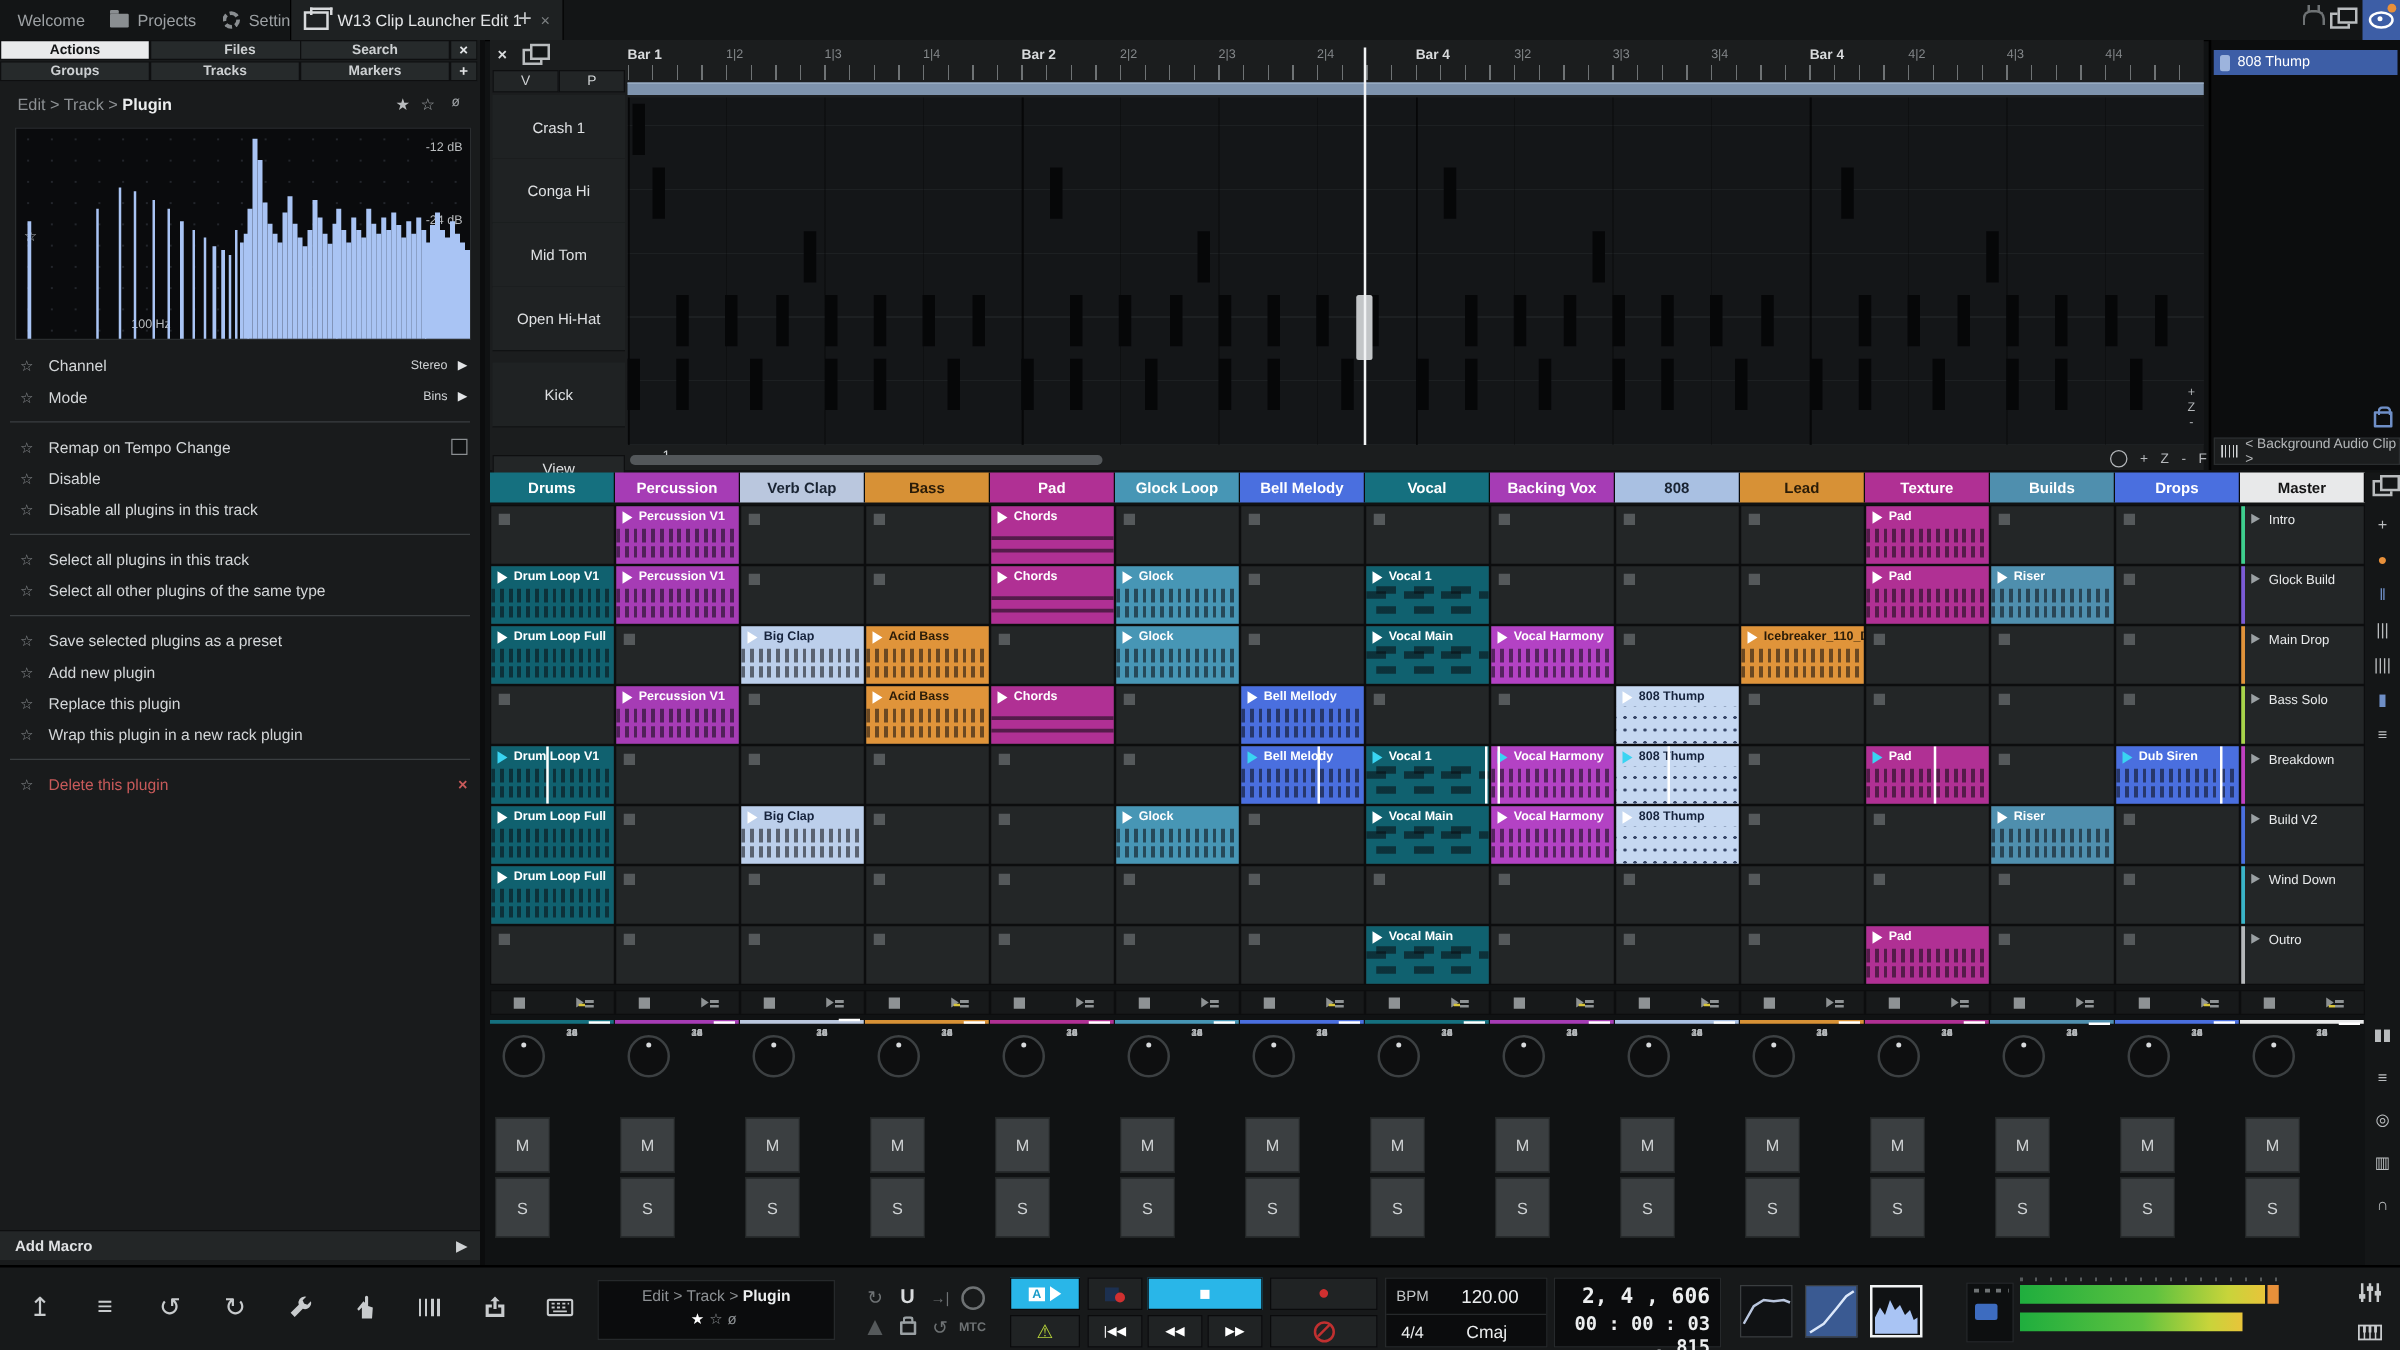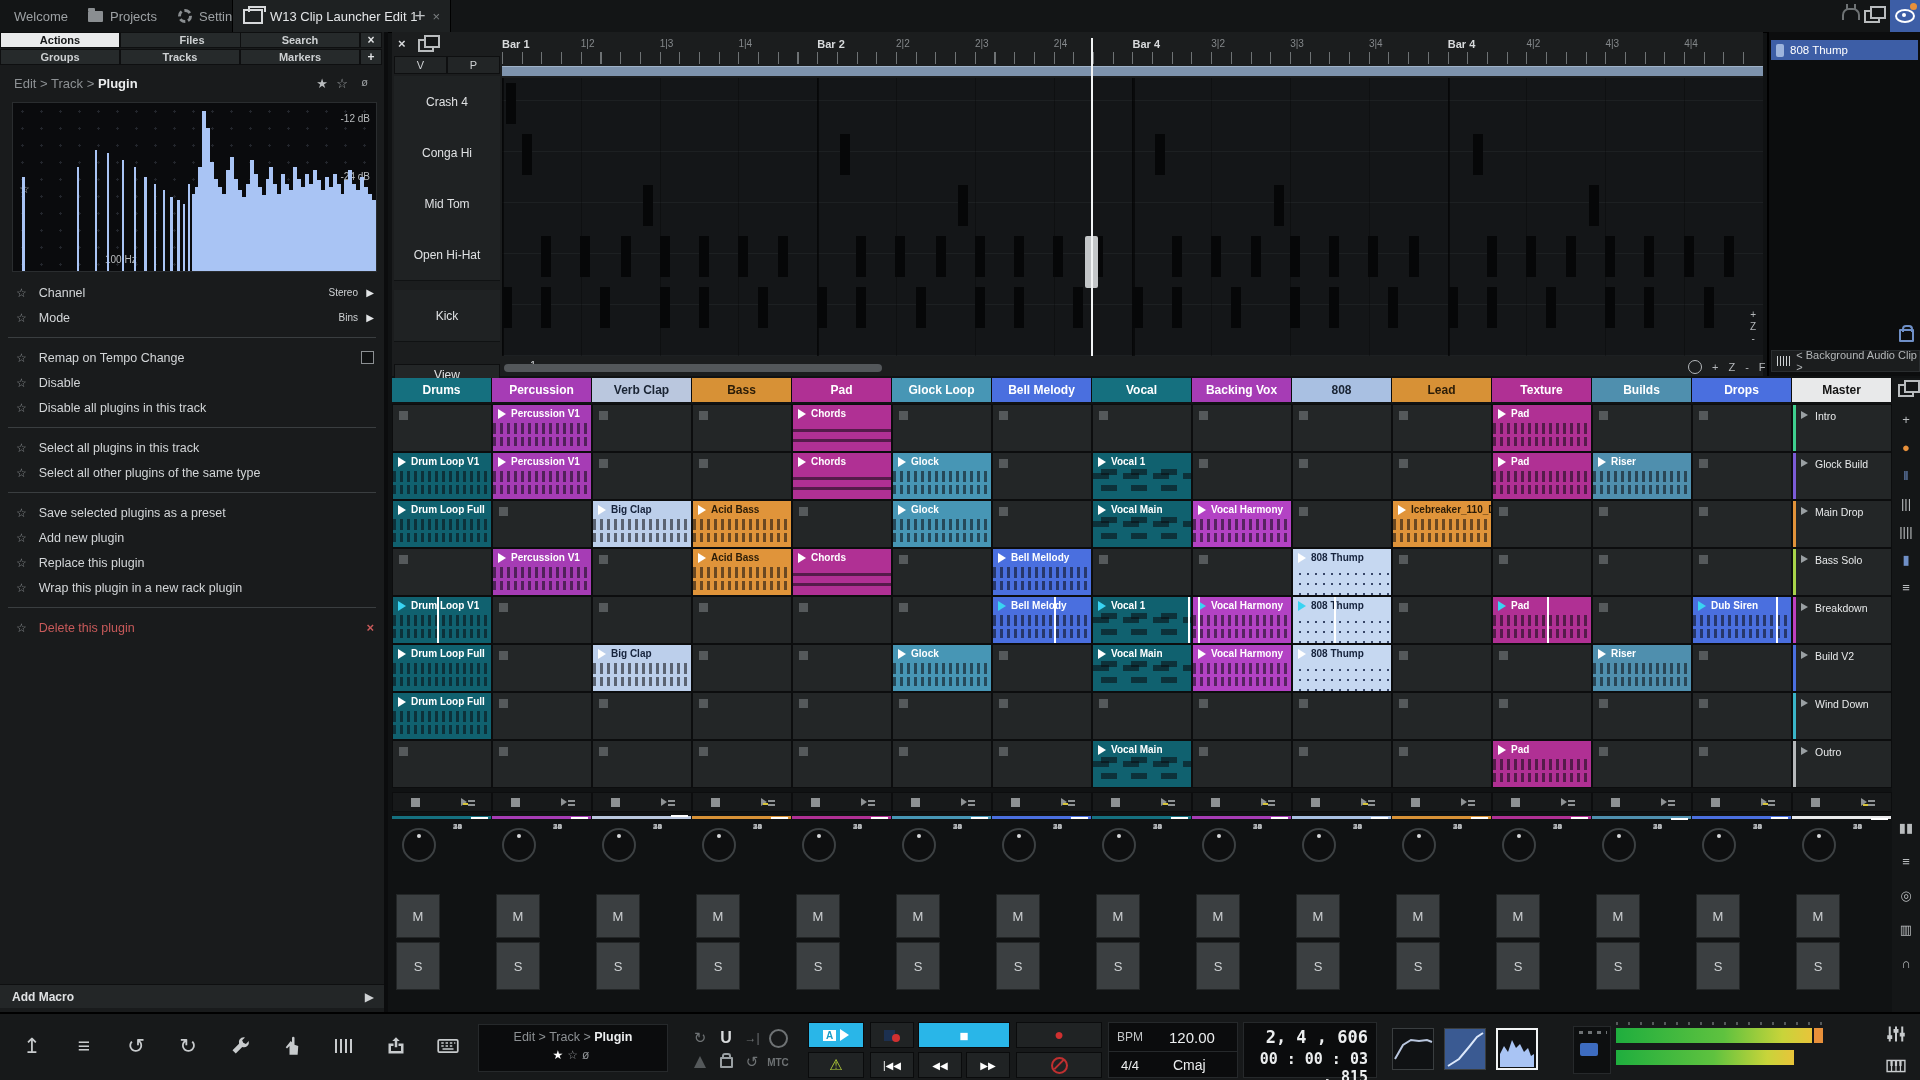--- a/index.html
+++ b/index.html
@@ -336,21 +336,21 @@
   </div>
 
   <div id="editor" class="abs">
     <span class="ed-close">×</span>
     <span class="ed-pop"><span class="layers-ic" style="display:inline-block"></span></span>
     <div class="ed-vp">
       <div>V</div>
       <div>P</div>
     </div>
     <div id="ed-tracks">
-        <div class="ed-track" style="top: 44px; position: absolute;">Crash 4</div>
+        <div class="ed-track" style="top: 44px; position: absolute;">Crash 1</div>
         <div class="ed-track" style="top: 95px; position: absolute;">Conga Hi</div>
         <div class="ed-track" style="top: 146px; position: absolute;">Mid Tom</div>
         <div class="ed-track" style="top: 197px; position: absolute;">Open Hi-Hat</div>
         <div class="ed-track" style="top: 258px; position: absolute;">Kick</div>
       </div>
     <div class="ed-view" style="top:332px">
         <span>View</span>
       </div>
     <div id="ruler">
         <span class="rl-lab major" style="left: 0%;">Bar 1</span>

